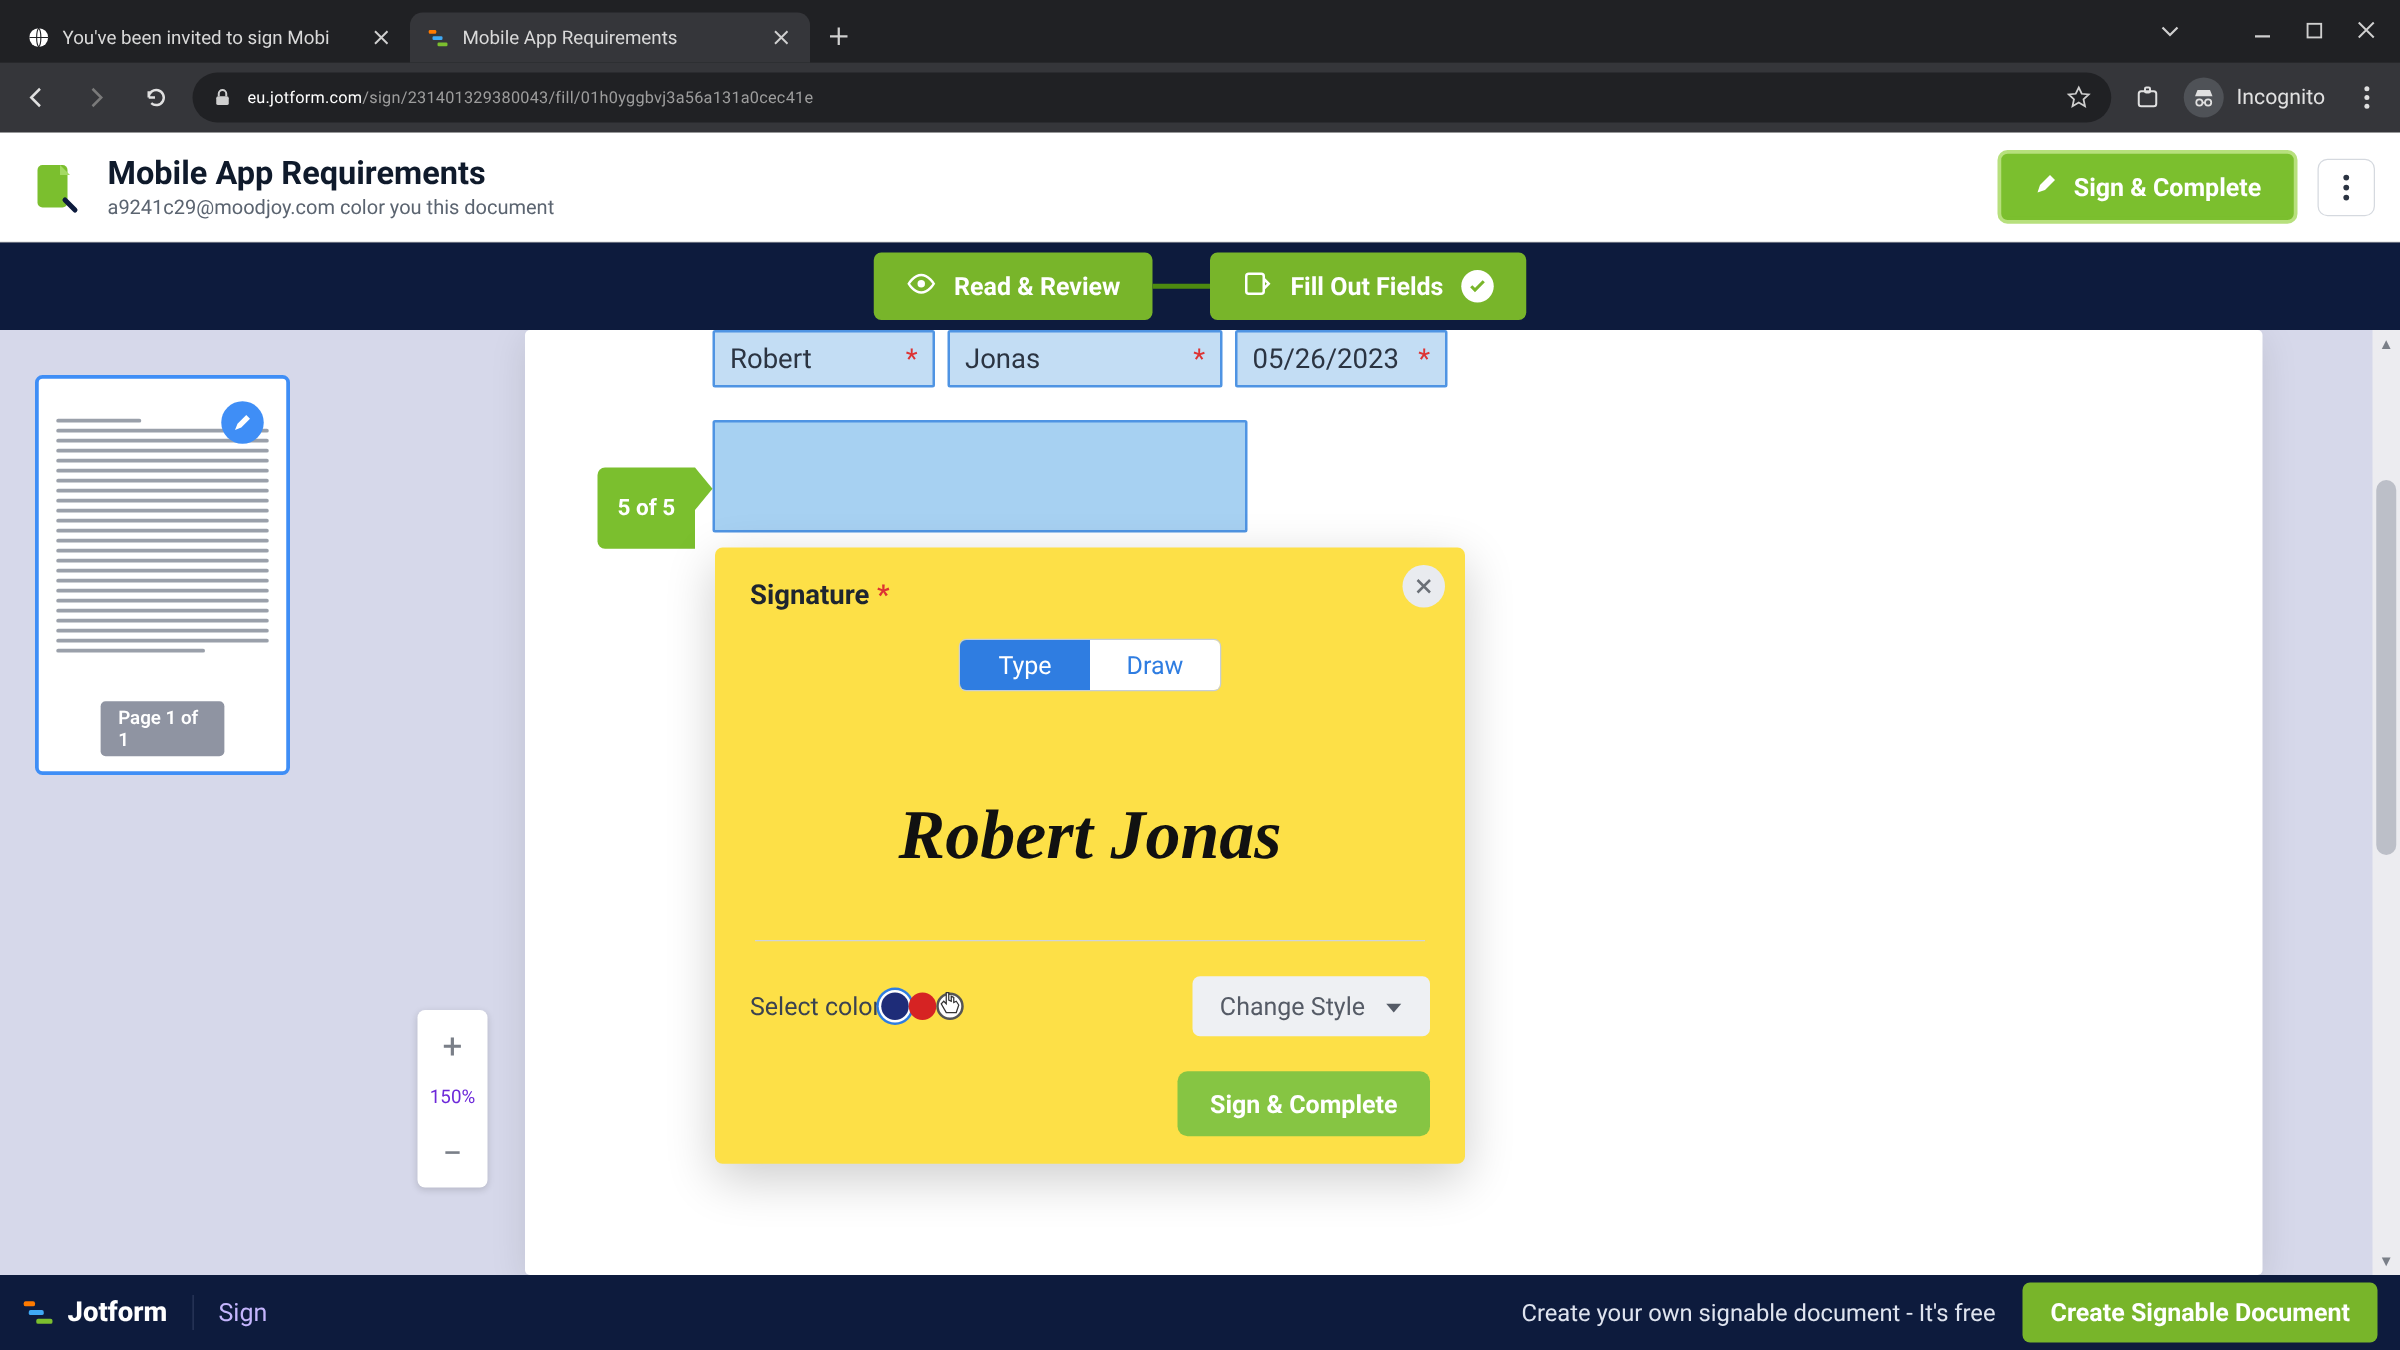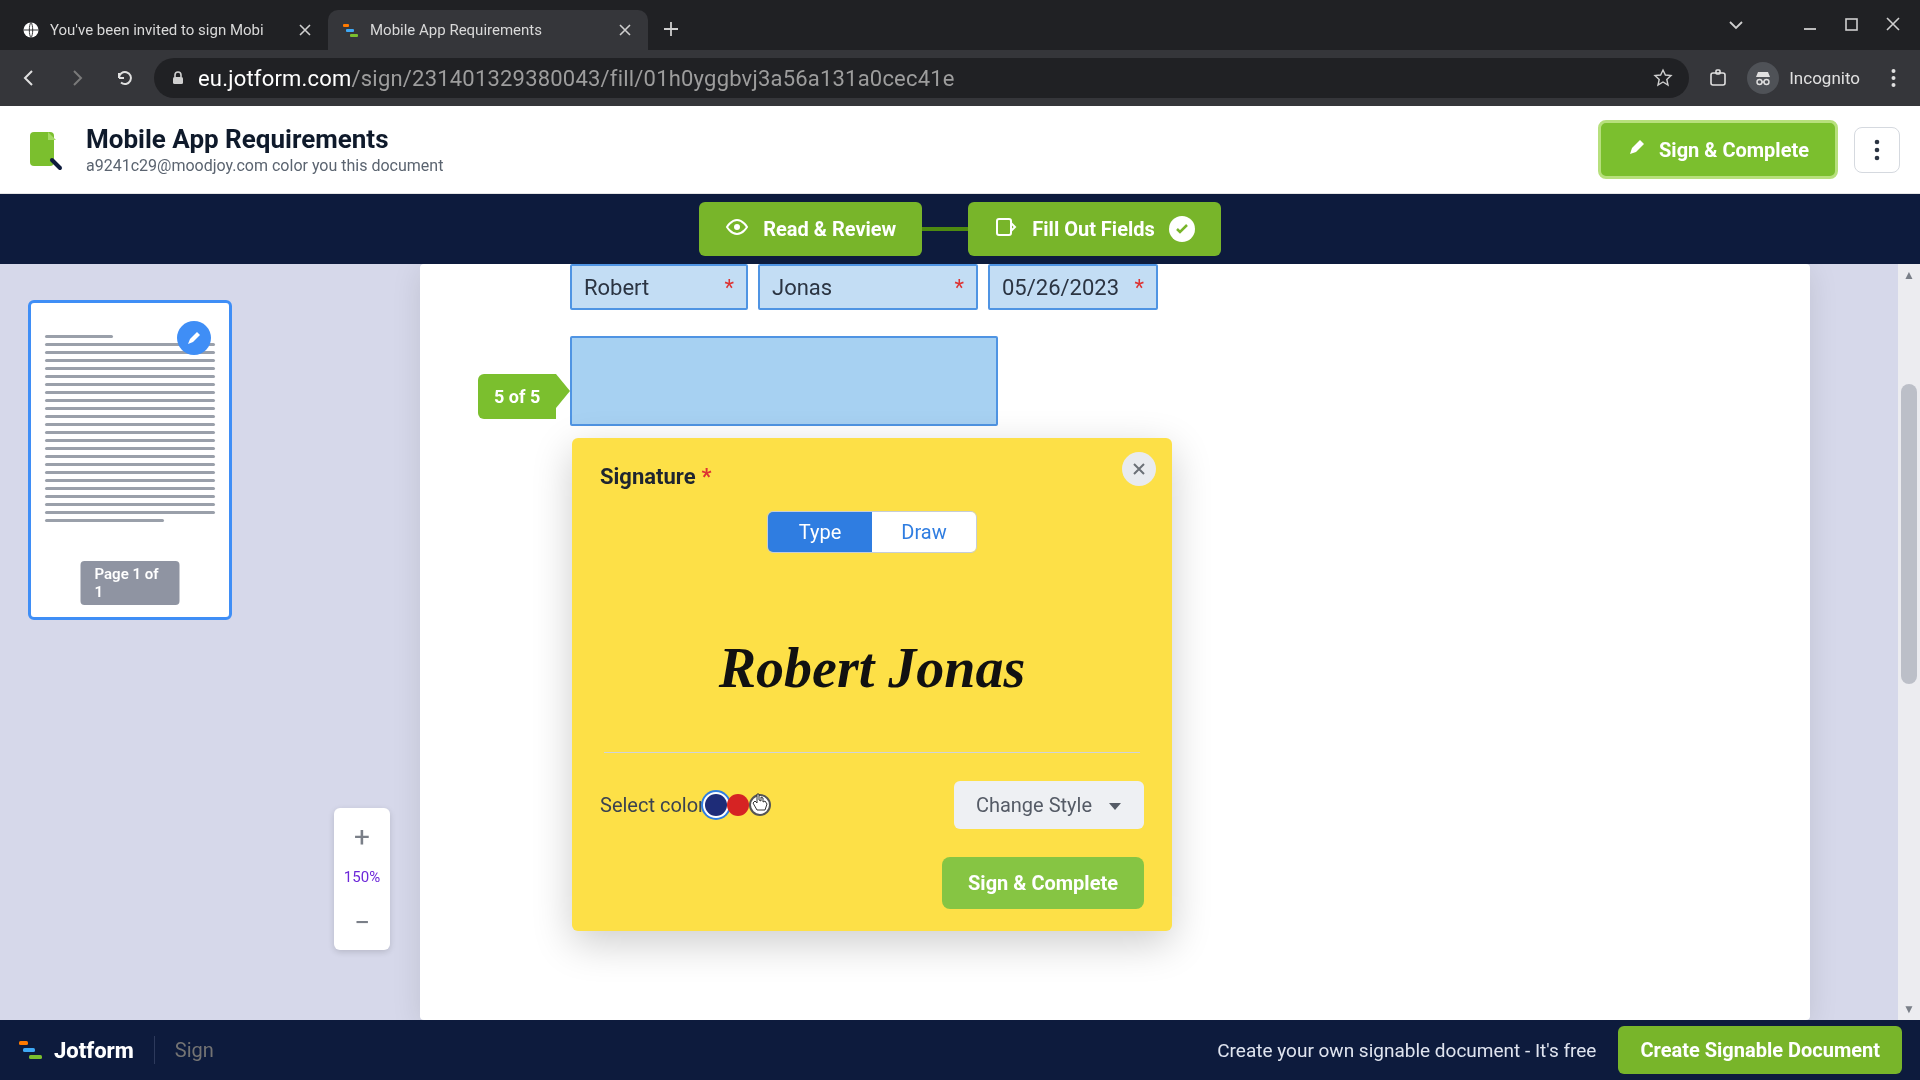--- a/index.html
+++ b/index.html
@@ -16,21 +16,21 @@
   .win-controls { position:absolute; right:0; top:0; height:50px; display:flex; align-items:center; gap: 28px; padding-right: 20px; color:#cfcfcf; }
   .win-controls span { cursor:pointer; }
   .win-min-tabs { margin-right: 30px; display:inline-flex; align-items:center; cursor:pointer; }
 
   
   .addr-bar { height: 56px; background: #35363a; display:flex; align-items:center; padding: 0 10px; gap: 10px; }
   .nav-btn { width: 38px; height: 38px; display:flex; align-items:center; justify-content:center; border-radius: 50%; cursor:pointer; color:#9a9a9a; }
   .nav-btn.enabled { color:#e0e0e0; }
   .omni { flex:1; height: 40px; background:#202124; border-radius: 30px; display:flex; align-items:center; padding: 0 16px; color:#cfcfcf; gap: 12px; }
   .omni .lock { color:#cfcfcf; display:inline-flex; }
-  .omni .url { font-size: 22px; letter-spacing: .2px; text-align: center; }
+  .omni .url { font-size: 13px; letter-spacing: .2px; text-align: center; }
   .omni .url .host { color:#ffffff; }
   .omni .url .path { color:#9d9d9d; }
   .omni .star { margin-left:auto; color:#cfcfcf; display:inline-flex; cursor:pointer; }
   .ext-btn { width: 38px; height: 38px; display:flex; align-items:center; justify-content:center; color:#e0e0e0; cursor:pointer; }
   .incog { display:flex; align-items:center; gap:10px; color:#e0e0e0; font-size:17px; padding-right: 6px; cursor:pointer; }
   .incog-icon { width:32px; height:32px; border-radius:50%; background:#4f5257; display:inline-flex; align-items:center; justify-content:center; }
   .kebab { width: 34px; height: 34px; display:flex; align-items:center; justify-content:center; color:#e0e0e0; cursor:pointer; }
 
   
   .page-wrap { position: relative; width: 100%; height: calc(1080px - 50px - 56px); display:flex; flex-direction: column; }
@@ -72,21 +72,21 @@
 
   
   .fields-area { position:absolute; left: 570px; top: 0; display:flex; gap: 10px; align-items:flex-start; }
   .field-box { background:#c3ddf4; border: 2px solid #4f94e3; border-radius: 2px; height: 46px; display:inline-flex; align-items:center; padding: 0 12px; font-size: 22px; color:#2b3442; }
   .field-box.first { width: 178px; }
   .field-box.last  { width: 220px; }
   .field-box.date  { width: 170px; }
   .req-star { color:#d33; margin-left:auto; font-size:22px; padding-left:6px; }
   .sig-target { position:absolute; left: 570px; top: 72px; width: 428px; height: 90px; background:#a7d1f2; border:2px solid #4f94e3; border-radius:2px; }
 
-  .counter-pill { position:absolute; left: 478px; top: 110px; background:#7bbf2e; color:#fff; font-weight:700; font-size:18px; padding: 12px 16px; border-radius: 6px 0 0 6px; }
+  .counter-pill { position:absolute; left: 478px; top: 110px; background:#7bbf2e; color:#fff; font-weight:700; font-size:18px; padding: 22px 16px; border-radius: 6px 0 0 6px; }
   .counter-pill::after{ content:""; position:absolute; right:-14px; top:0; border-top:17px solid transparent; border-bottom:17px solid transparent; border-left:14px solid #7bbf2e; }
 
   
   .sig-pop { position:absolute; left: 572px; top: 174px; width: 600px; background:#fde047; border-radius: 6px; box-shadow: 0 12px 40px rgba(0,0,0,.2); padding: 26px 28px 22px; }
   .sig-close { position:absolute; right: 16px; top: 14px; width:34px; height:34px; border-radius:50%; background:#e9ebef; display:flex; align-items:center; justify-content:center; cursor:pointer; color:#6b7077; }
   .sig-title { font-size: 22px; font-weight:700; color:#1e2530; display:inline-flex; align-items:center; gap:6px; }
   .sig-title .req-star{ font-size:22px; margin:0; padding:0; }
   .toggle { margin: 22px auto 10px; display:flex; width: 210px; border: 1px solid #c6cdd7; border-radius: 6px; overflow:hidden; }
   .toggle .tbtn { flex:1; text-align:center; padding: 8px 0; font-size:20px; cursor:pointer; }
   .toggle .tbtn.active { background:#2f7de1; color:#fff; }
@@ -107,21 +107,21 @@
   .fake-scroll { position:absolute; right:0; top:0; width: 22px; height: 100%; background:#ececf0; }
   .fake-scroll .thumb { position:absolute; left:3px; right:3px; top: 120px; height: 300px; background:#bcbfc8; border-radius: 8px; }
   .fake-scroll .arrow { position:absolute; left:0; right:0; height:22px; display:flex; align-items:center; justify-content:center; color:#7a7f88; font-size:12px; }
   .fake-scroll .arrow.up{ top:0; } .fake-scroll .arrow.down{ bottom:0; }
 
   
   .bottom-bar { height: 60px; background:#0d1b3d; display:flex; align-items:center; padding: 0 18px; gap: 20px; color:#fff; }
   .jot-logo { display:flex; align-items:center; gap:10px; font-weight:800; font-size:22px; cursor:pointer; }
   .jot-mark { width:26px; height:26px; display:inline-flex; }
   .divider { width:1px; height:28px; background:#2d3a5c; }
-  .sign-link { font-size:20px; color:#737373; cursor:pointer; }
+  .sign-link { font-size:20px; color:#c4b5fd; cursor:pointer; }
   .bottom-right { margin-left:auto; display:flex; align-items:center; gap: 22px; }
   .promo { font-size:19px; color:#dfe4ef; }
   .create-btn { background:#78b52a; color:#fff; font-weight:700; font-size:20px; padding: 12px 22px; border-radius: 6px; cursor:pointer; }
 
   
   .cursor-hand { position:absolute; left: 50%; top: 50%; transform: translate(-50%, -50%); pointer-events:none; }
 </style>
 </head>
 <body>
 

